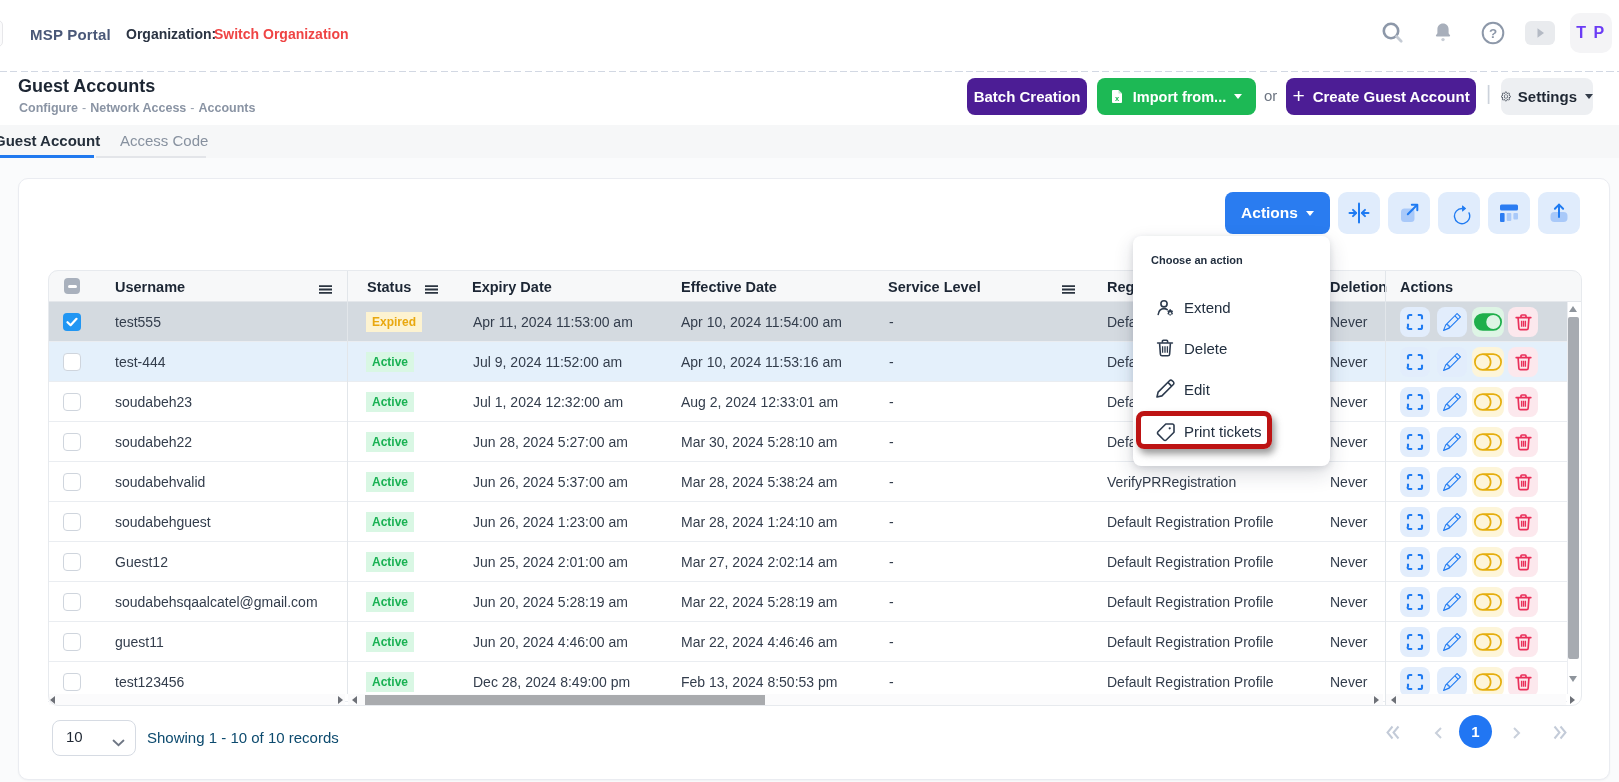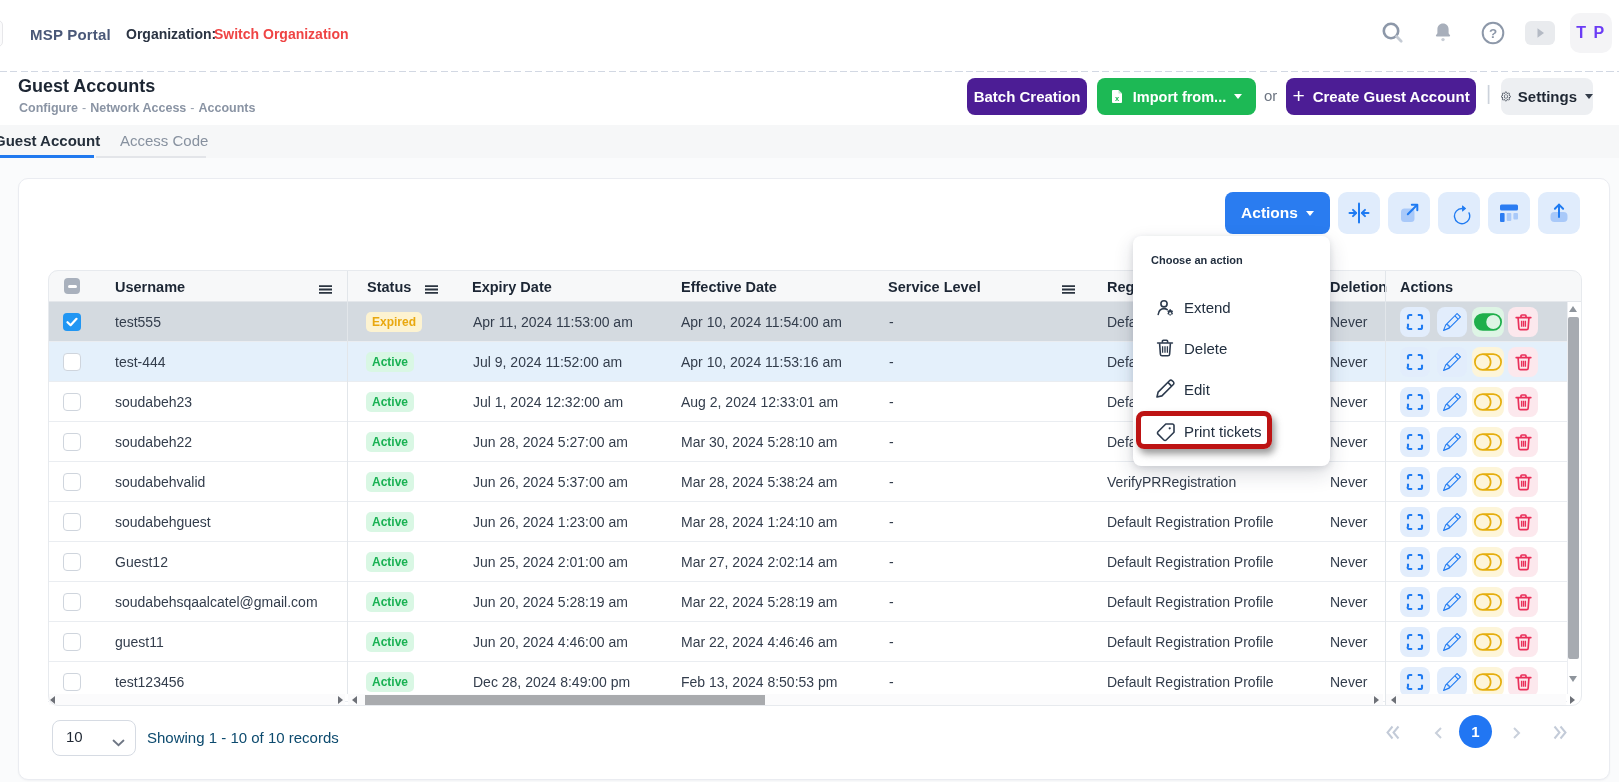--- a/index.html
+++ b/index.html
@@ -34,21 +34,21 @@
 .actbtn{left:1225px;top:192px;width:105px;height:42px;background:#2a7cf0;border-radius:8px;font-size:15.5px}
 .tbtn{width:42px;height:42px;top:192px;background:#e0ecfc;border-radius:9px;display:flex;align-items:center;justify-content:center}
 
 .twrap{left:48px;top:270px;width:1534px;height:436px;border:1px solid #e7eaee;border-radius:10px;background:transparent;z-index:5}
 .thead{left:48px;top:270px;width:1533px;height:32px;background:#f7f8f9;border-bottom:1px solid #e4e7eb;border-radius:10px 10px 0 0}
 .th{position:absolute;top:279px;font-size:14.5px;font-weight:bold;color:#1c2634}
 .row{position:absolute;left:48px;width:1519px;height:40px;border-bottom:1px solid #eaedf1;background:#fff}
 .rsel{background:#d4dae0}
 .rhov{background:#e4f0fb}
 .cell{position:absolute;font-size:14px;color:#333d4c;top:50%;transform:translateY(-50%);white-space:nowrap}
-.badge{position:absolute;top:50%;transform:translateY(-50%);left:318px;height:20px;line-height:20px;padding:0 6px;border-radius:5px;font-size:12px;font-weight:bold}
+.badge{position:absolute;top:50%;transform:translateY(-50%);left:318px;height:20px;line-height:20px;padding:0 6px;border-radius:0;font-size:12px;font-weight:bold}
 .bexp{background:#fdf3d1;color:#e9a80f}
 .bact{background:#d9f7e4;color:#18b152}
 .vline{position:absolute;width:1px;background:#e2e6ea}
 .abtn{position:absolute;top:5px;width:30px;height:30px;border-radius:8px;display:flex;align-items:center;justify-content:center}
 .cb{position:absolute;left:15px;top:50%;transform:translateY(-50%);width:18px;height:18px;border-radius:4px;background:#fff;border:1.5px solid #cfd5dd}
 .cbc{background:#2196f3;border:none;display:flex;align-items:center;justify-content:center}
 
 .hscroll{position:absolute;top:694px;height:11px}
 .hthumb{position:absolute;top:695px;height:10px;background:#a9abae}
 .sarrow{position:absolute;width:0;height:0}

